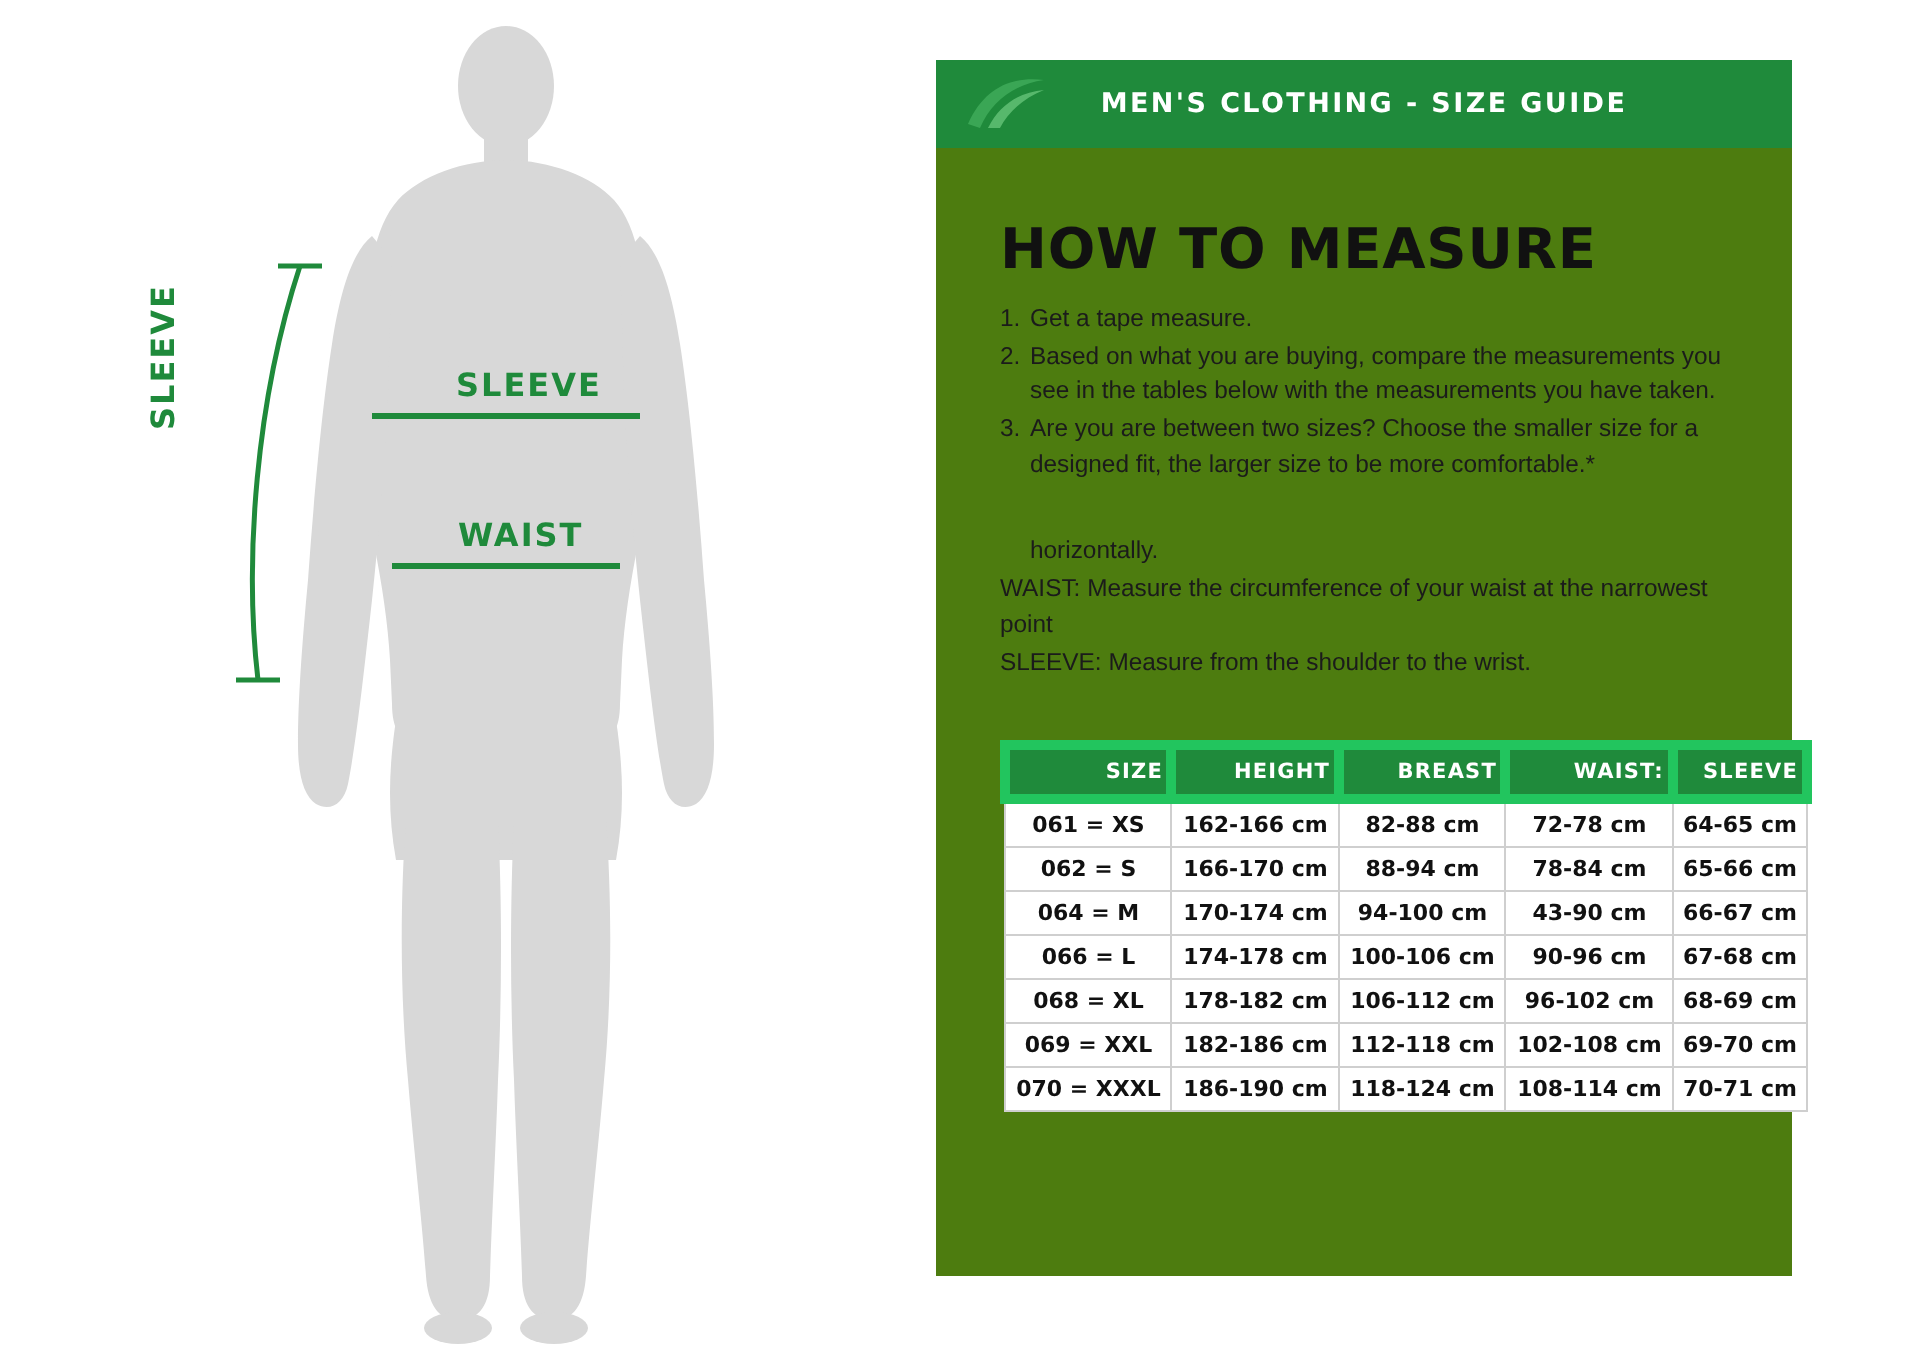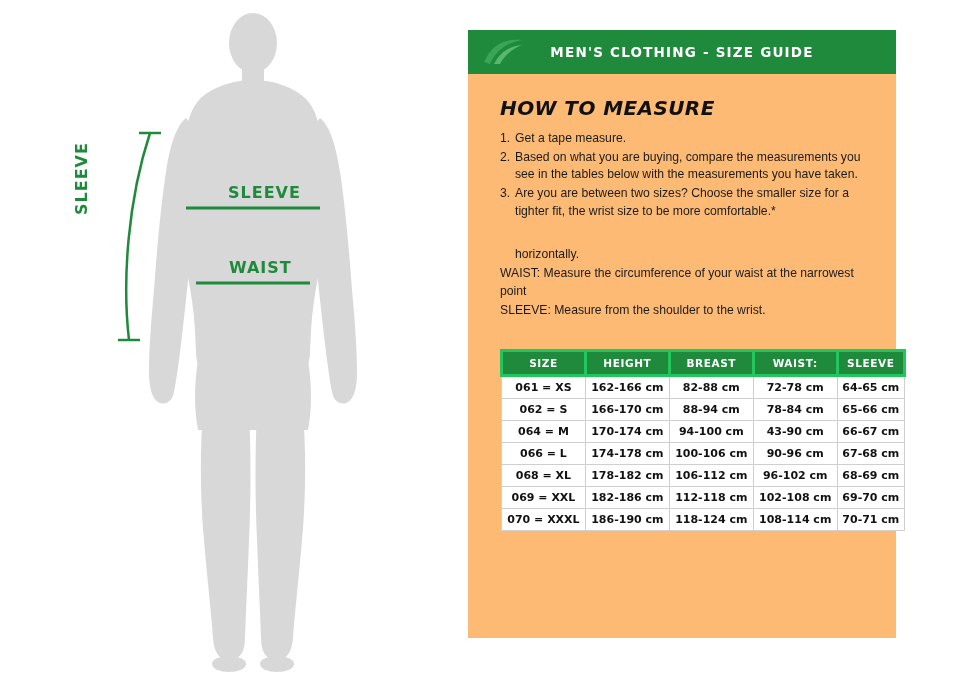--- a/index.html
+++ b/index.html
@@ -39,21 +39,21 @@
     transform: rotate(-90deg);
     transform-origin: left top;
     white-space: nowrap;
   }
 
   
   #guide-card {
     position: absolute;
     left: 468px; top: 30px;
     width: 428px; height: 608px;
-    background: #fdba74;
+    background: #4d7c0f;
   }
   #card-header {
     position: relative;
     height: 44px;
     background: #1f8a3b;
     display: flex;
     align-items: center;
     justify-content: center;
   }
   #brand-logo {
@@ -68,24 +68,23 @@
     font-size: 13.5px;
     letter-spacing: 1.2px;
   }
 
   #card-body { padding: 22px 30px 0 32px; }
 
   #how-to-measure-title {
     color: #111111;
     font-family: "DejaVu Sans", sans-serif;
     font-weight: bold;
-    font-size: 20px;
+    font-size: 28px;
     letter-spacing: 0.4px;
-    margin: 0 0 10px 0;
-    font-style: italic;
+    margin: 12px 0 10px 0;
   }
 
   ol.steps {
     margin: 0; padding: 0;
     list-style: none;
     color: #1b1b1b;
     font-size: 12.2px;
     line-height: 1.45;
   }
   ol.steps li {
@@ -111,22 +110,22 @@
     width: 406px;
     font-family: "DejaVu Sans", sans-serif;
     font-size: 11px;
     font-weight: bold;
   }
   table#size-table th {
     background: #1f8a3b;
     color: #ffffff;
     letter-spacing: 0.6px;
     padding: 5px 2px;
-    text-align: center;
-    border: 3px solid #22c55e;
+    text-align: right;
+    border: 5px solid #22c55e;
     font-size: 10.5px;
   }
   table#size-table td {
     background: #ffffff;
     color: #111111;
     text-align: center;
     padding: 4px 2px;
     border: 1px solid #cfcfcf;
     font-size: 11px;
   }
@@ -249,21 +248,21 @@
         <li>
           <span class="num">1.</span>
           <span class="txt">Get a tape measure.</span>
         </li>
         <li>
           <span class="num">2.</span>
           <span class="txt">Based on what you are buying, compare the measurements you see in the tables below with the measurements you have taken.</span>
         </li>
         <li>
           <span class="num">3.</span>
-          <span class="txt">Are you are between two sizes? Choose the smaller size for a tighter fit, the wrist size to be more comfortable.*</span>
+          <span class="txt">Are you are between two sizes? Choose the smaller size for a designed fit, the larger size to be more comfortable.*</span>
         </li>
       </ol>
 
       <div class="defs">
         <p class="indent">horizontally.</p>
         <p>
           <span>WAIST:</span>
           <span>Measure the circumference of your waist at the narrowest point</span>
         </p>
         <p>

